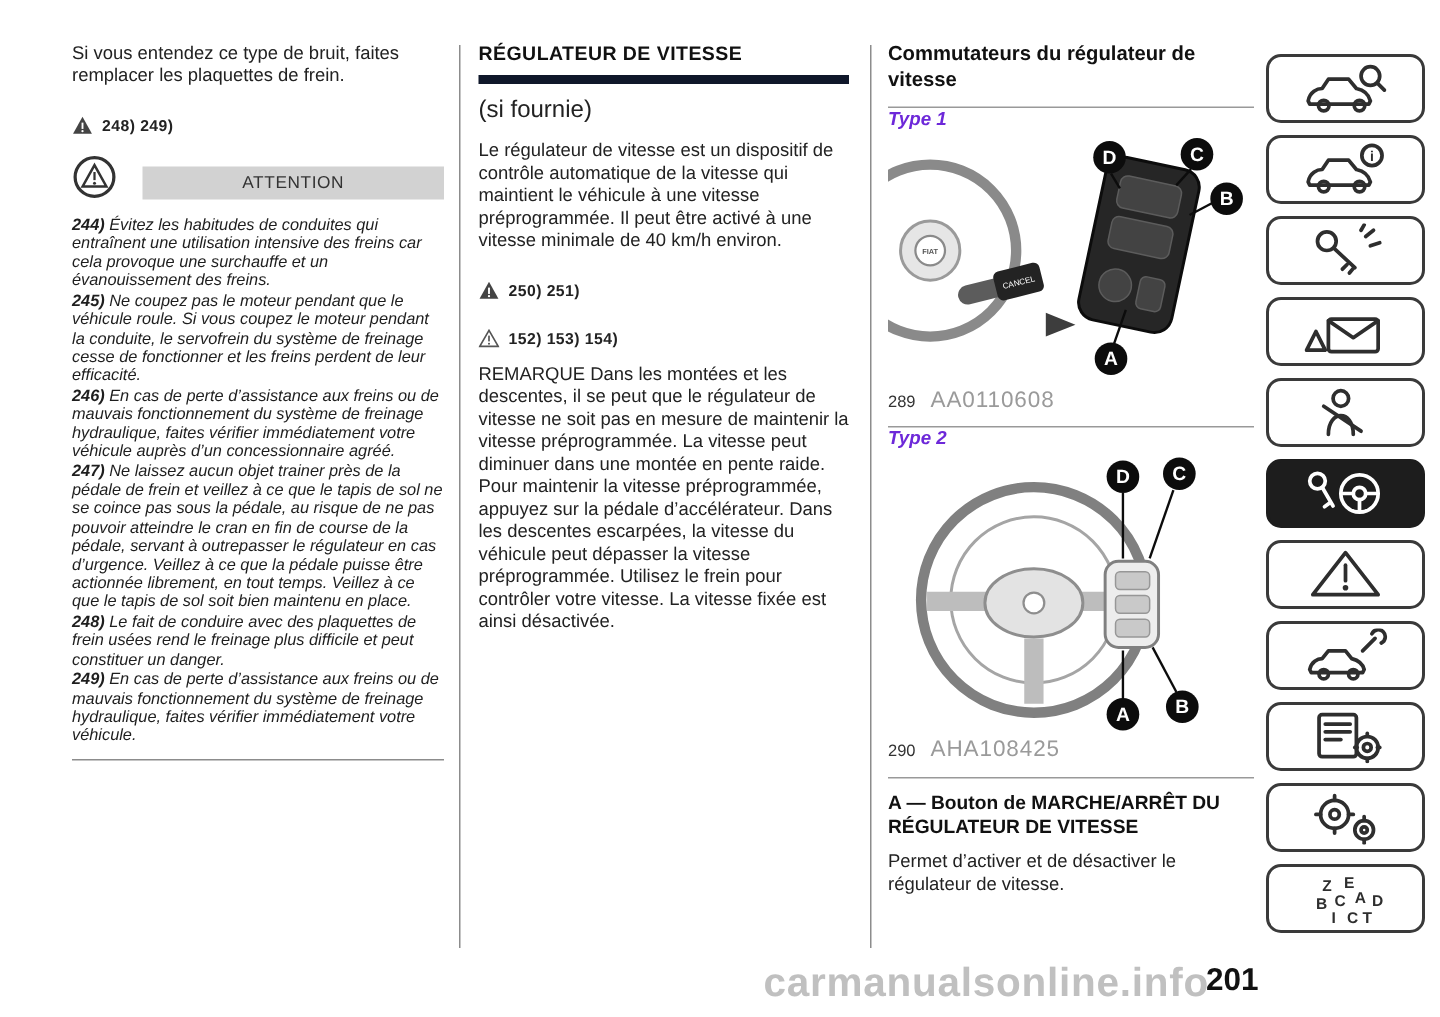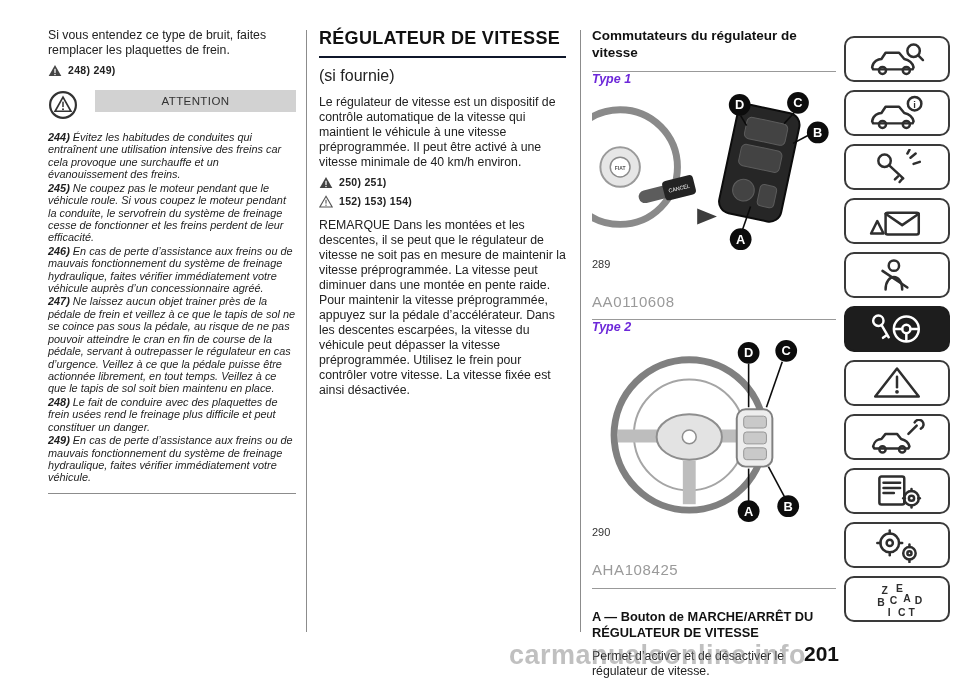--- a/index.html
+++ b/index.html
@@ -10,49 +10,49 @@
   .vsep { position:absolute; top:30px; height:602px; width:1px; background:#8c8c8c; }
   .vsep1 { left:306px; } .vsep2 { left:580px; }
 
   .col { position:absolute; top:28px; }
   .col-left  { left:48px;  width:248px; }
   .col-mid   { left:319px; width:247px; }
   .col-right { left:592px; width:244px; }
 
   .body { font-size:12.3px; line-height:1.22; color:#222; }
 
-  .refs { display:flex; gap:6px; margin-top:6px; }
+  .refs { display:flex; align-items:center; gap:6px; margin-top:19px; }
   .refnums { font-size:10.5px; font-weight:bold; letter-spacing:.3px; }
   .tri { width:14px; height:13px; flex:0 0 auto; }
 
-  .attention { display:flex; align-items:flex-start; gap:17px; margin-top:13px; }
+  .attention { display:flex; align-items:flex-end; gap:17px; margin-top:13px; }
   .attention svg { width:30px; height:30px; flex:0 0 auto; }
   .attention-bar { flex:1; background:#d2d2d2; height:22px; display:flex; align-items:center;
                    justify-content:center; font-size:11.5px; color:#333; letter-spacing:.4px; }
 
   .notes { margin-top:11px; font-style:italic; font-size:10.9px; line-height:1.14; color:#1e1e1e; }
   .note { margin-bottom:1px; }
   .note-num { font-weight:bold; margin-right:3px; }
   .hr-bottom { margin-top:9px; border-top:1px solid #8c8c8c; }
 
-  .title { font-size:18px; font-weight:bold; letter-spacing:.3px; line-height:1.18;
-           padding-bottom:7px; border-bottom:2px solid #0f172a; color:#111; }
+  .title { font-size:13px; font-weight:bold; letter-spacing:.3px; line-height:1.18;
+           padding-bottom:7px; border-bottom:6px solid #0f172a; color:#111; }
   .avail { font-size:16px; margin-top:9px; }
   .col-mid .body { margin-top:10px; }
 
   .rc-heading { font-size:13.5px; line-height:1.25; font-weight:bold; color:#111; }
   .type-label { font-size:12.5px; font-weight:bold; font-style:italic; border-top:1px solid #999;
                 margin-top:9px; padding-top:0; color:#6d28d9; }
   figure { margin-top:4px; }
   figure svg { display:block; }
-  figcaption { display:flex; align-items:baseline; gap:23px; margin-top:2px;flex-direction:column; }
+  figcaption { display:flex; align-items:baseline; gap:10px; margin-top:2px; }
   .fig-num  { font-size:11px; color:#333; }
   .fig-code { font-size:15px; color:#9a9a9a; letter-spacing:.6px; }
   .section-a-title { font-size:12.8px; font-weight:bold; line-height:1.28; margin-top:10px;
-                     padding-top:20px; border-top:1px solid #999; color:#111; }
+                     padding-top:8px; border-top:1px solid #999; color:#111; }
   .section-a-text { margin-top:7px; }
 
   .callout-circle { fill:#0c0c0c; }
   .callout-letter { fill:#fff; font-weight:bold; font-size:13px; text-anchor:middle;
                     font-family:"Liberation Sans", sans-serif; }
   .callout-line { stroke:#0c0c0c; stroke-width:1.6; }
 
   .sidebar { position:absolute; left:844px; top:36px; display:flex; flex-direction:column; gap:8px; }
   .tab { width:106px; height:46px; border:2.4px solid #3a3a3a; border-radius:10px;
          background:#fff; display:flex; align-items:center; justify-content:center; }

